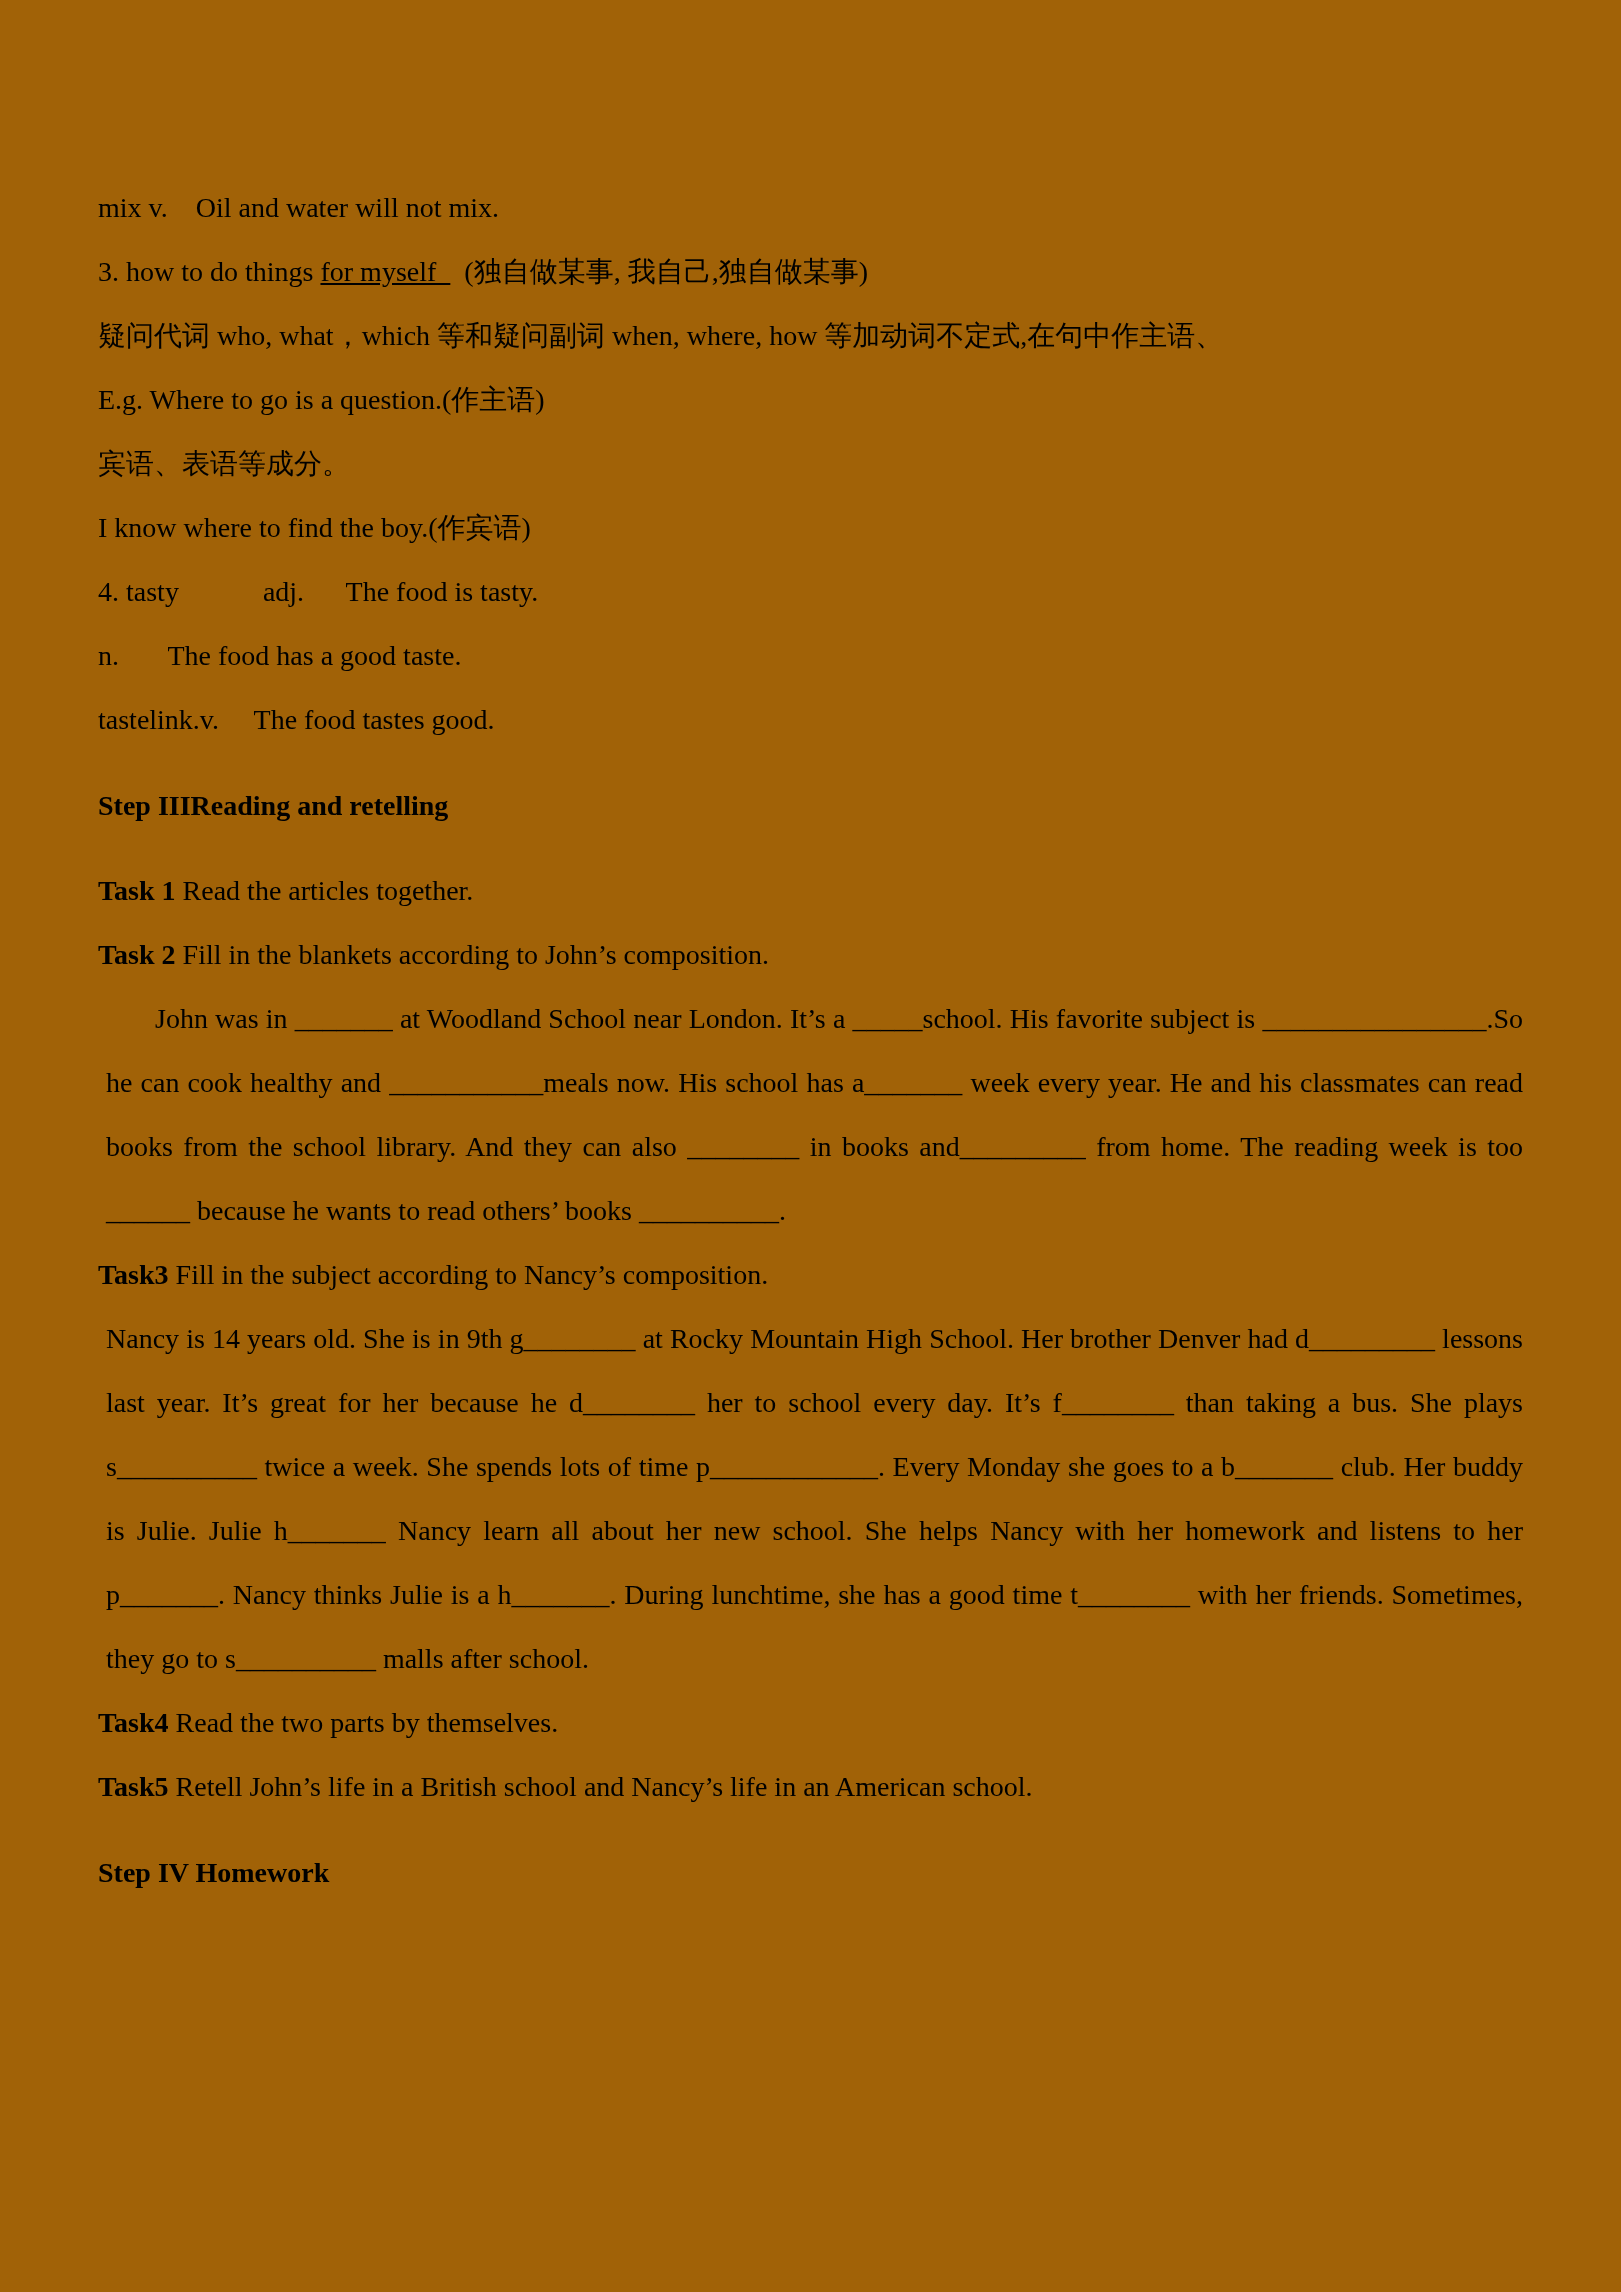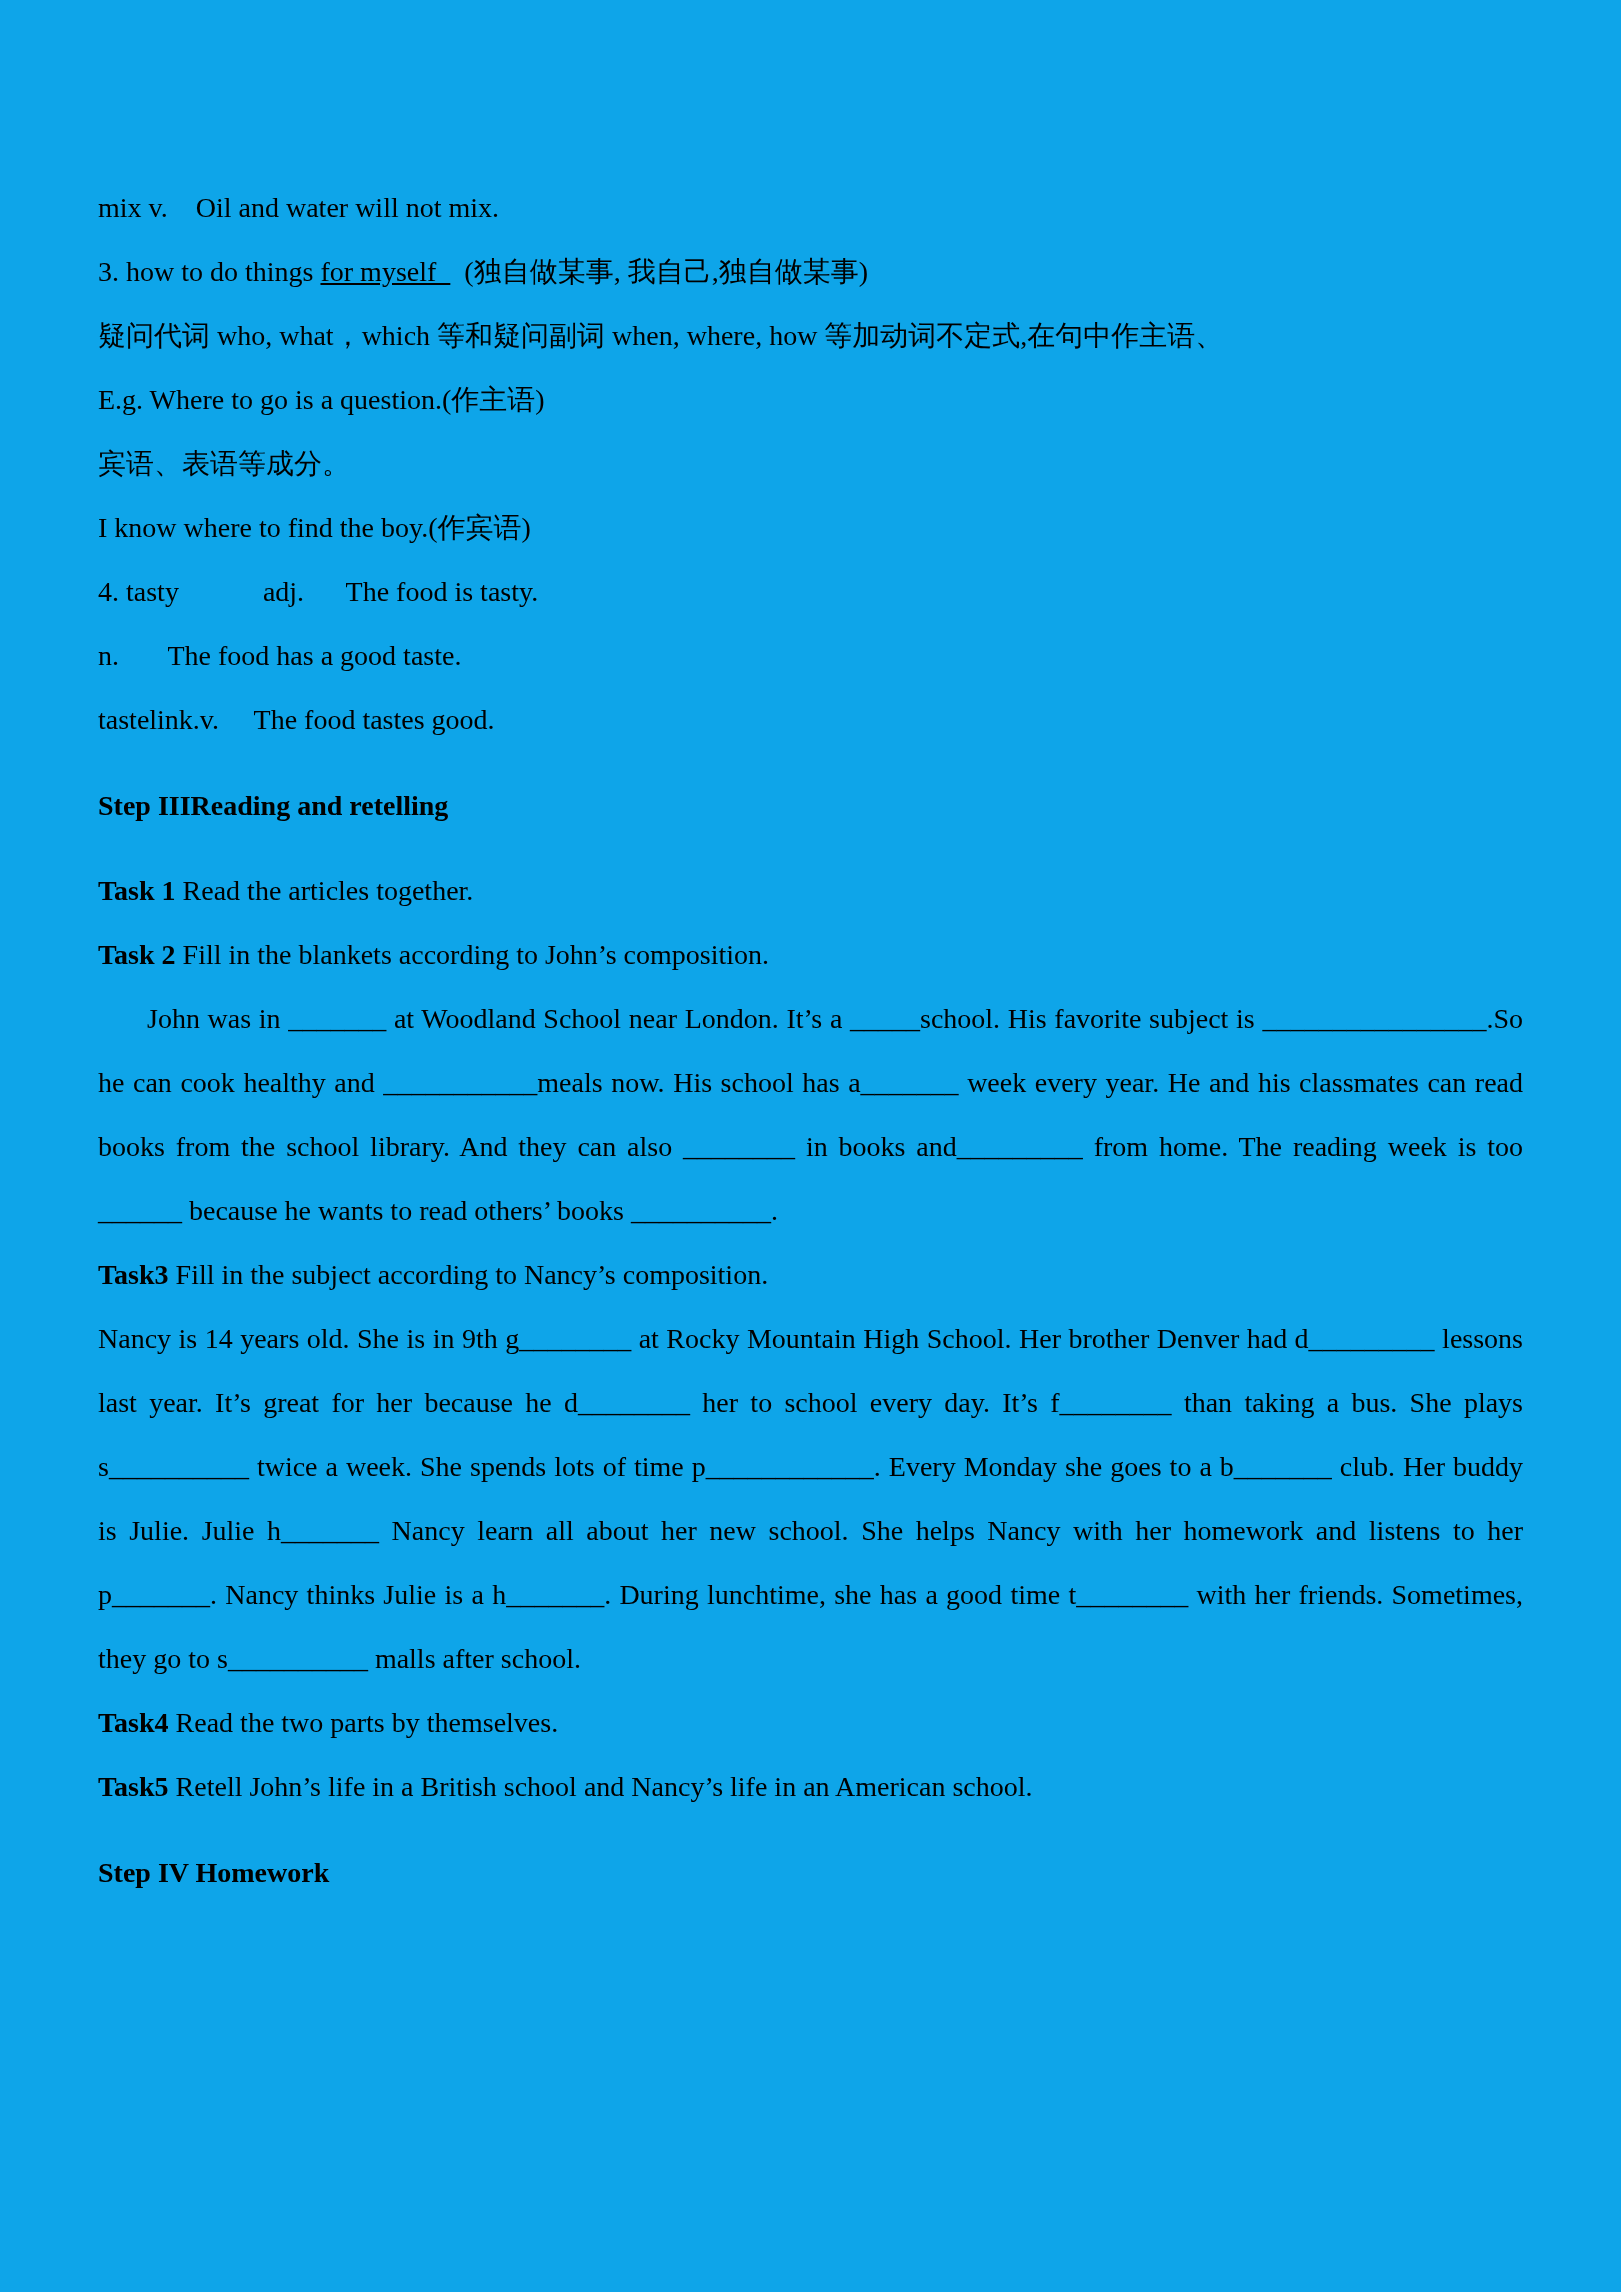--- a/index.html
+++ b/index.html
@@ -4,35 +4,36 @@
 <style>
   html, body {
     margin: 0;
     padding: 0;
     background: #ffffff;
   }
   .page {
     width: 1621px;
     min-height: 2293px;
     box-sizing: border-box;
-    background: #0ea5e9;
+    background: #a16207;
     padding: 176px 98px 118px 98px;
     font-family: "Liberation Serif", "DejaVu Serif", serif;
     font-size: 28px;
     line-height: 64px;
     color: #000000;
   }
   p {
     margin: 0;
   }
   .pre {
     white-space: pre-wrap;
   }
   .justify {
     text-align: justify;
+    margin-left: 8px;
   }
   .indent-first {
     text-indent: 49px;
   }
   .heading {
     font-weight: bold;
     margin: 21.6px 0;
   }
   .task-label {
     font-weight: bold;

